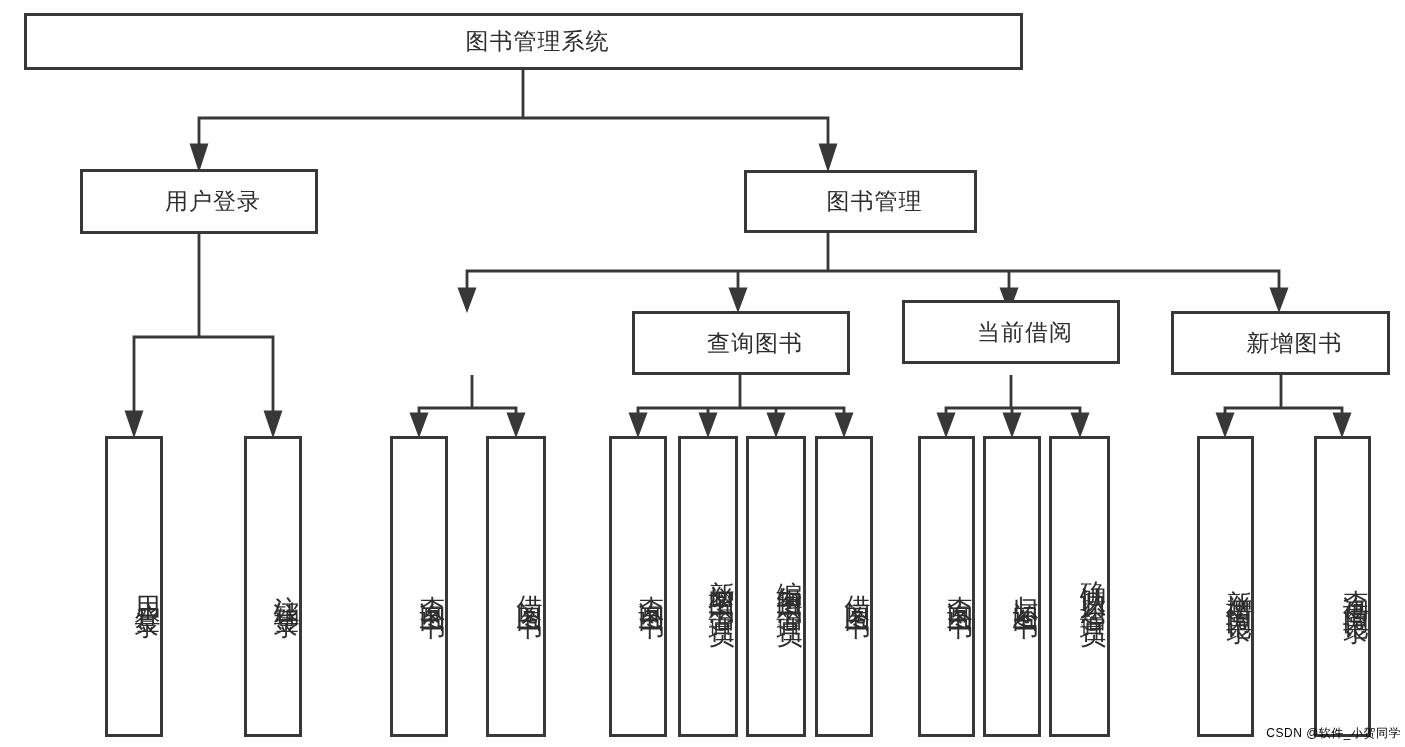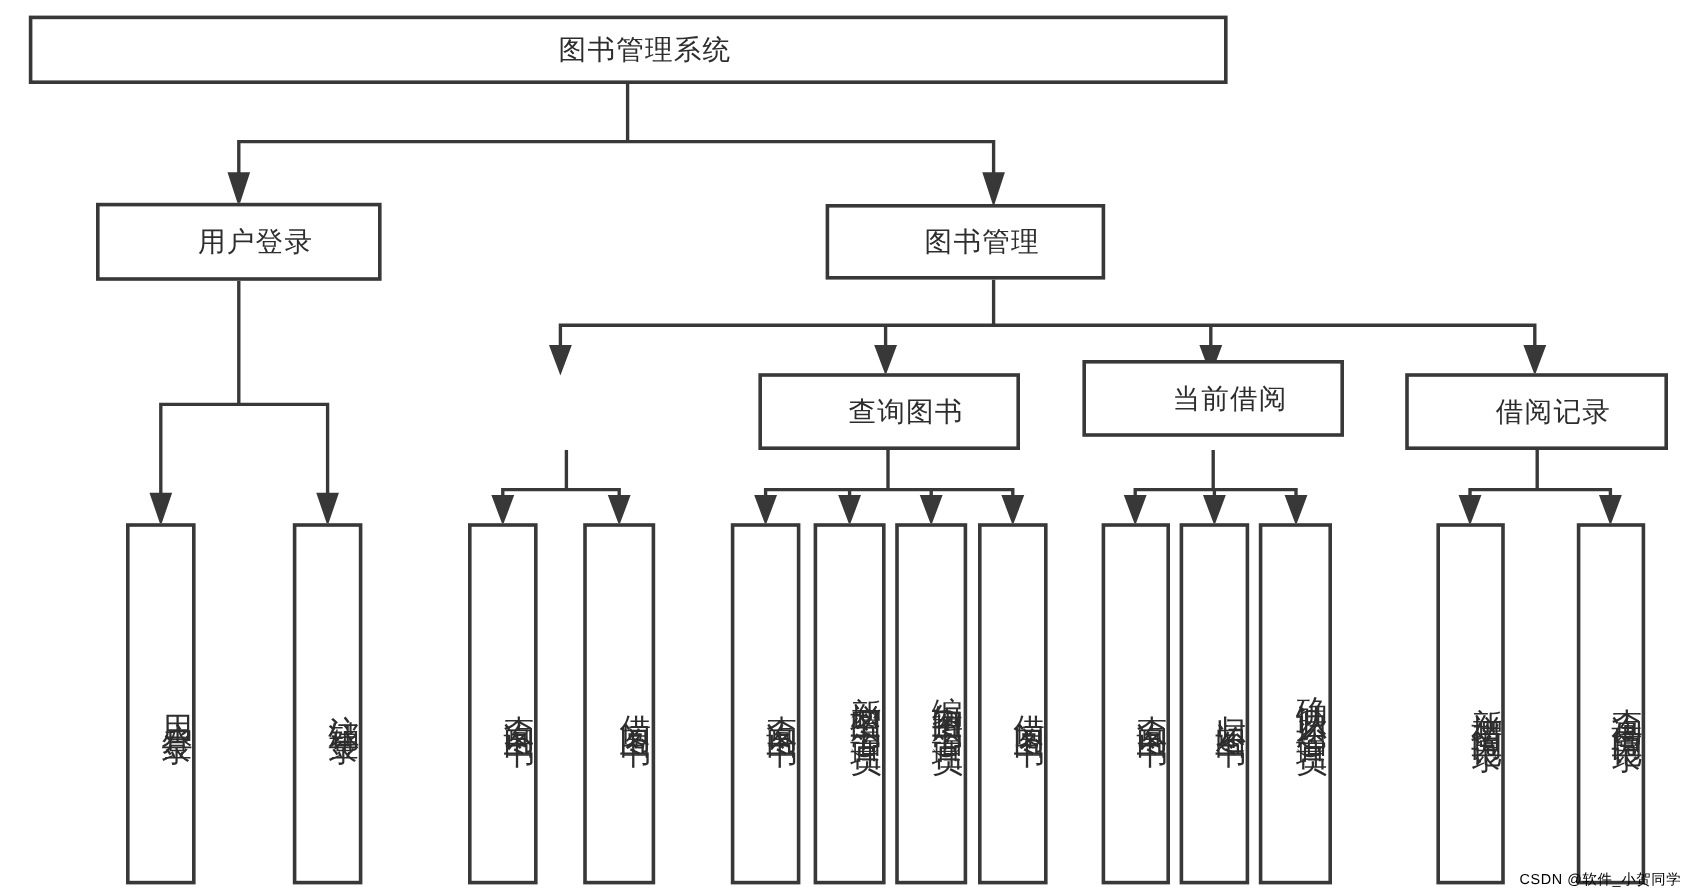--- a/index.html
+++ b/index.html
@@ -105,25 +105,25 @@
         <path fill="none" d="M1281 375 L1281 408 M1223.6 408 L1343.4 408 M1225 406.6 L1225 415 M1342 406.6 L1342 415"></path>
         <polygon points="1217.5,414 1232.5,414 1225,434"></polygon>
         <polygon points="1334.5,414 1349.5,414 1342,434"></polygon>
       </g>
     </g>
   </svg>
 
   <div class="box h" style="left:24px; top:13px; width:999px; height:57px;">图书管理系统</div>
 
   <div class="box h" style="left:80px; top:169px; width:238px; height:65px;">用户登录</div>
-  <div class="box h" style="left:688px; top:170px; width:233px; height:63px;">图书管理</div>
+  <div class="box h" style="left:744px; top:170px; width:233px; height:63px;">图书管理</div>
 
   <div class="box h" style="left:632px; top:311px; width:218px; height:64px;">查询图书</div>
   <div class="box h" style="left:902px; top:300px; width:218px; height:64px;">当前借阅</div>
-  <div class="box h" style="left:1171px; top:311px; width:219px; height:64px;">借阅记录</div>
+  <div class="box h" style="left:1171px; top:311px; width:219px; height:64px;">新增图书</div>
 
   <div class="box v" style="left:105px; top:436px; width:58px; height:301px;">用户登录</div>
   <div class="box v" style="left:244px; top:436px; width:58px; height:301px;">注销登录</div>
 
   <div class="box v" style="left:390px; top:436px; width:58px; height:301px;">查询图书</div>
   <div class="box v" style="left:486px; top:436px; width:60px; height:301px;">借阅图书</div>
 
   <div class="box v" style="left:609px; top:436px; width:58px; height:301px;">查询图书</div>
   <div class="box v" style="left:678px; top:436px; width:60px; height:301px;">新增图书（管理员）</div>
   <div class="box v" style="left:746px; top:436px; width:60px; height:301px;">编辑图书（管理员）</div>

